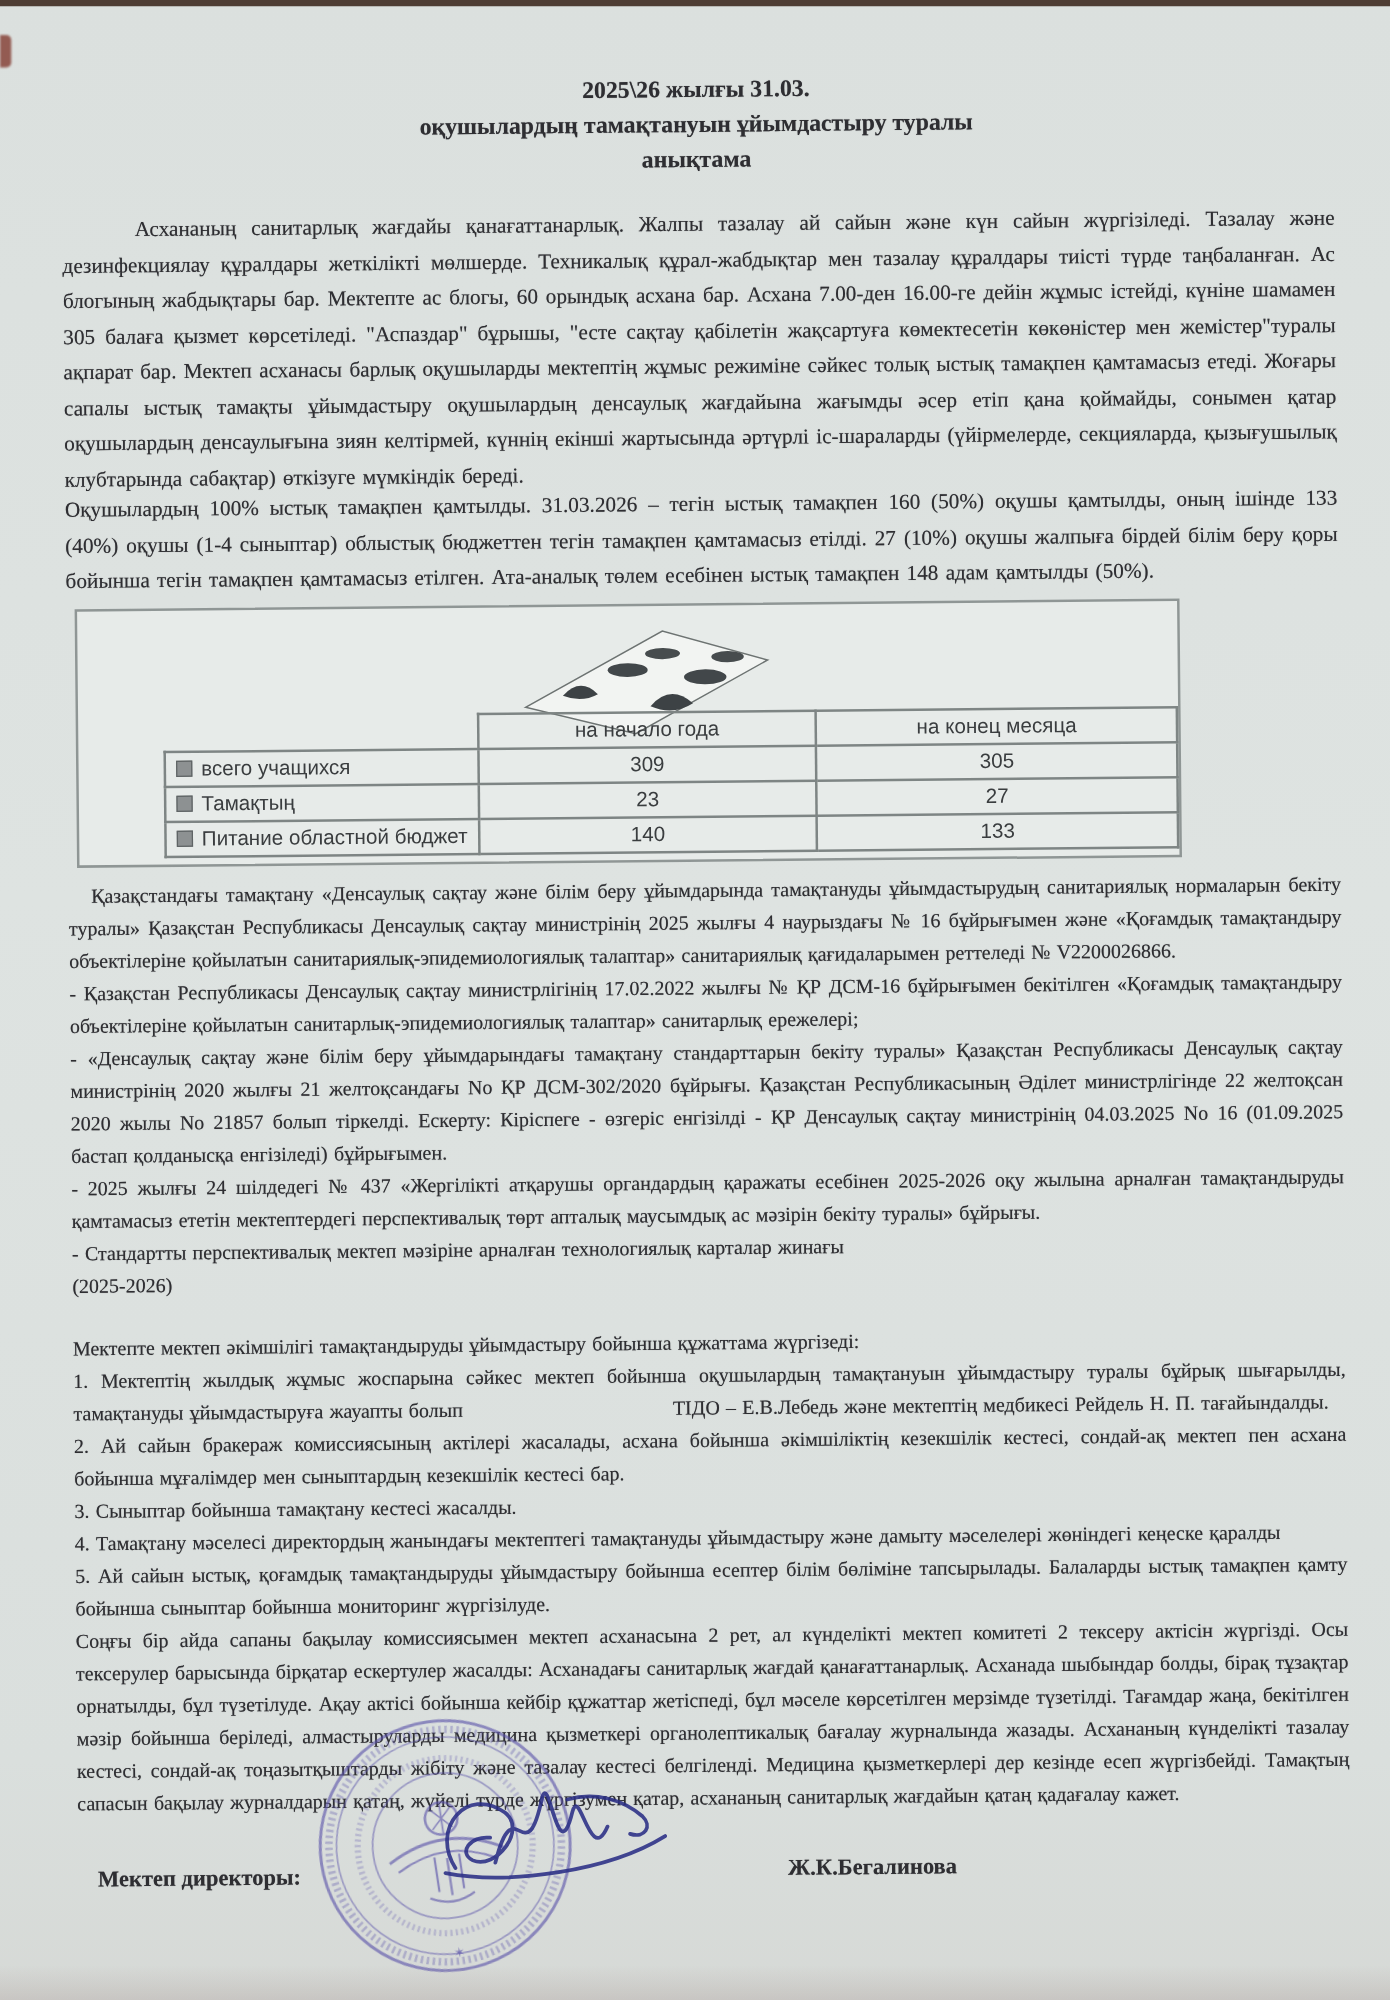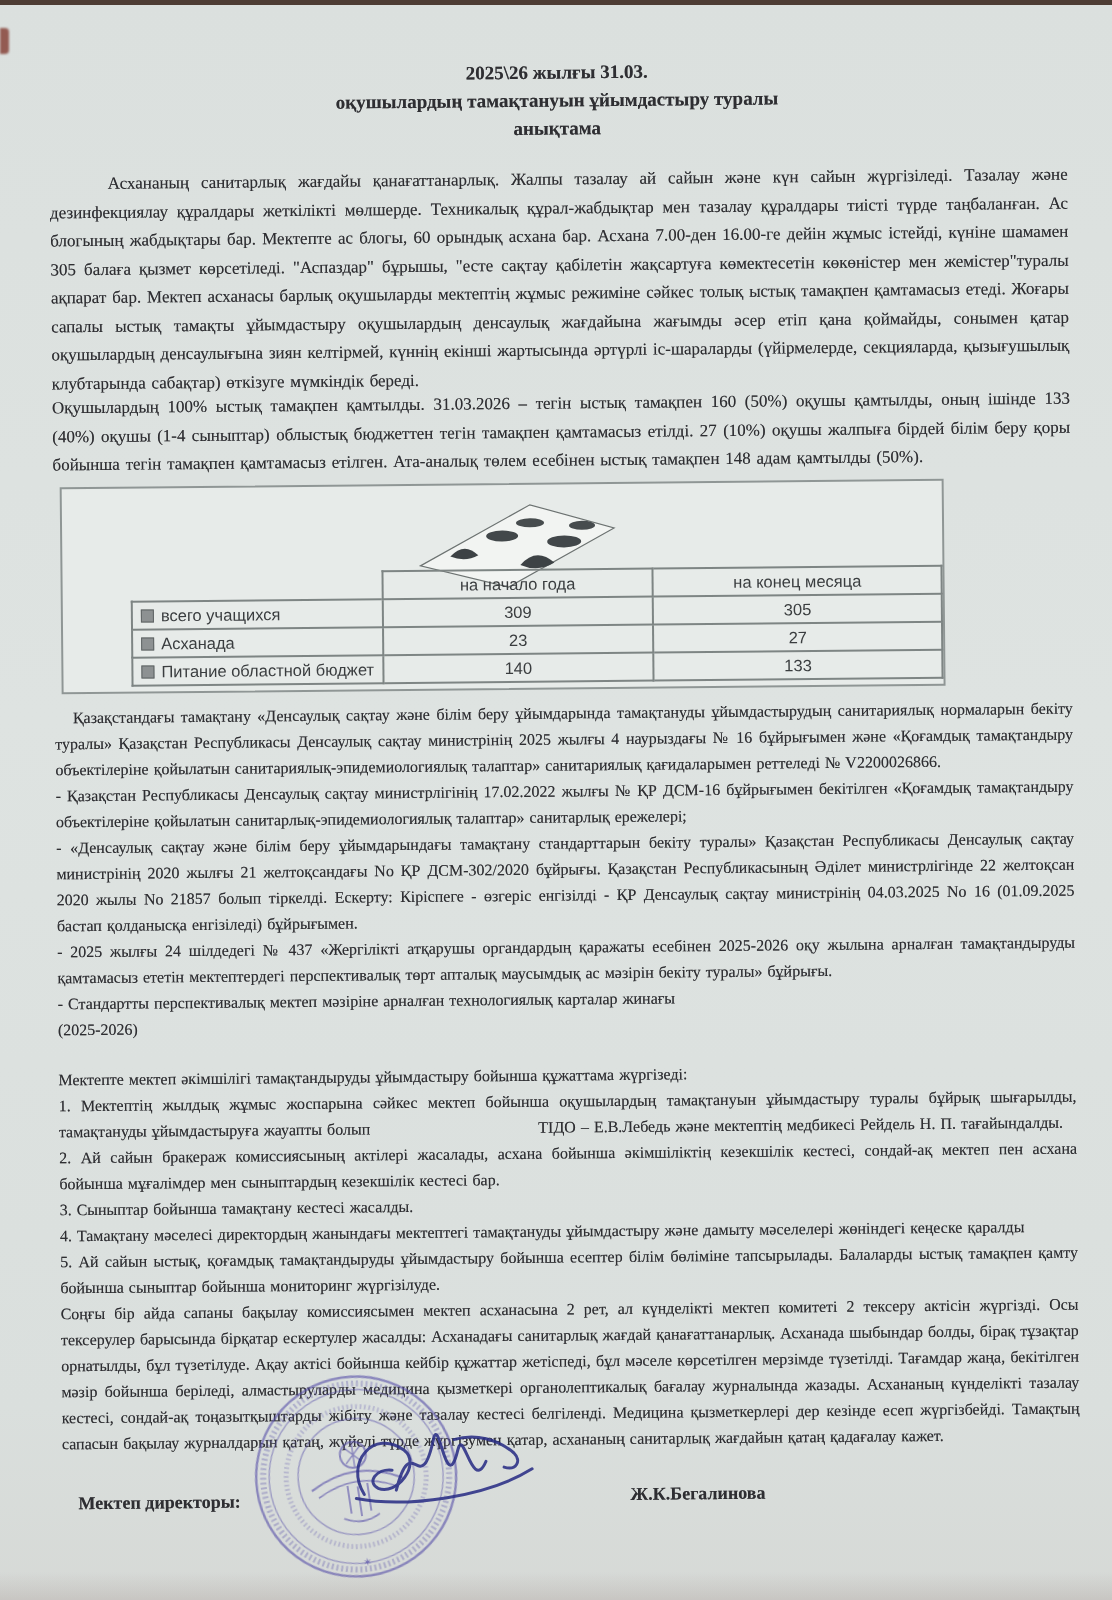--- a/index.html
+++ b/index.html
@@ -86,21 +86,21 @@
           <td class="blank"></td>
           <td class="hdr c1">на начало года</td>
           <td class="hdr c2">на конец месяца</td>
         </tr>
         <tr>
           <td class="lbl"><span class="legend-sq"></span><span>всего учащихся</span></td>
           <td class="val c1">309</td>
           <td class="val c2">305</td>
         </tr>
         <tr>
-          <td class="lbl"><span class="legend-sq"></span><span>Асханада</span></td>
+          <td class="lbl"><span class="legend-sq"></span><span>Тамақтың</span></td>
           <td class="val c1">23</td>
           <td class="val c2">27</td>
         </tr>
         <tr>
           <td class="lbl"><span class="legend-sq"></span><span>Питание областной бюджет</span></td>
           <td class="val c1">140</td>
           <td class="val c2">133</td>
         </tr>
       </tbody>
     </table>

